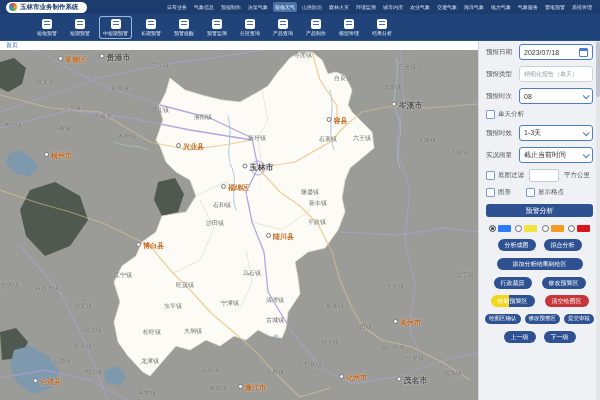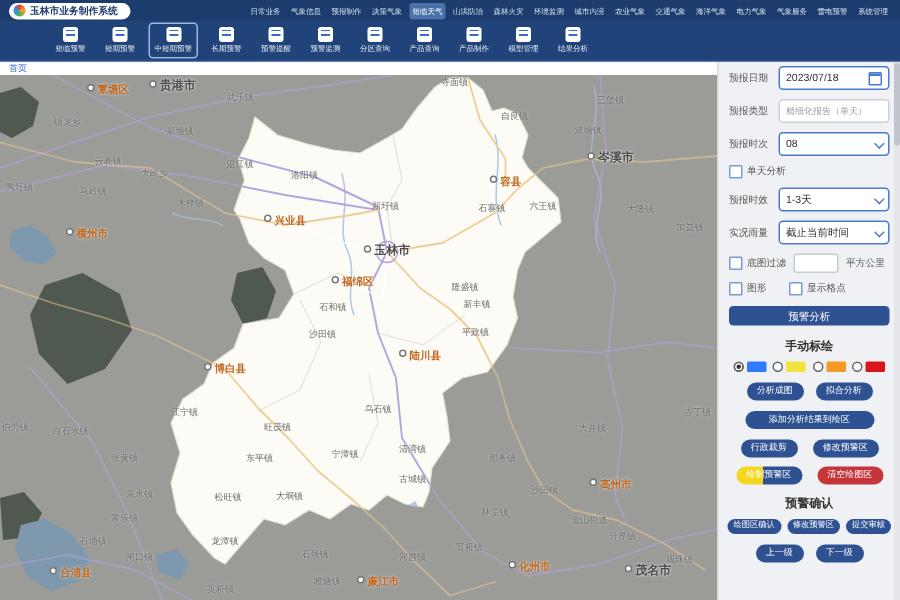--- a/index.html
+++ b/index.html
@@ -285,21 +285,21 @@
     </svg>
 
     <div class="map-labels">
 
         <span class="map-label city marker" style="left: 115px; top: 7px;">贵港市</span>
 
         <span class="map-label city marker" style="left: 258px; top: 117px;">玉林市</span>
 
         <span class="map-label city marker" style="left: 407px; top: 55px;">岑溪市</span>
 
-        <span class="map-label city marker" style="left: 432px; top: 330px;">茂名市</span>
+        <span class="map-label city marker" style="left: 412px; top: 330px;">茂名市</span>
 
         <span class="map-label county marker" style="left: 72px; top: 10px;">覃塘区</span>
 
         <span class="map-label county marker" style="left: 58px; top: 106px;">横州市</span>
 
         <span class="map-label county marker" style="left: 190px; top: 97px;">兴业县</span>
 
         <span class="map-label county marker" style="left: 337px; top: 71px;">容县</span>
 
         <span class="map-label county marker" style="left: 235px; top: 138px;">福绵区</span>
@@ -481,21 +481,20 @@
 
     <div class="check-row">
       <span class="cb"></span>
       <span>图形</span>
       <span class="cb gap"></span>
       <span>显示格点</span>
     </div>
 
     <button class="analyze">预警分析</button>
 
-    <div class="sec">手动标绘</div>
 
     <div class="colors">
 
         <label class="color-opt selected">
           <span class="radio"></span>
           <span class="swatch" style="background: rgb(47, 123, 255);"></span>
         </label>
 
         <label class="color-opt">
           <span class="radio"></span>
@@ -529,21 +528,20 @@
 
         <button class="pill blue">行政裁剪</button>
 
         <button class="pill blue">修改预警区</button>
 
         <button class="pill yellow-blue">绘制预警区</button>
 
         <button class="pill red">清空绘图区</button>
       </div>
 
-    <div class="sec">预警确认</div>
 
     <div class="btn-row tight">
 
         <button class="pill">绘图区确认</button>
 
         <button class="pill">修改预警区</button>
 
         <button class="pill">提交审核</button>
       </div>
 

